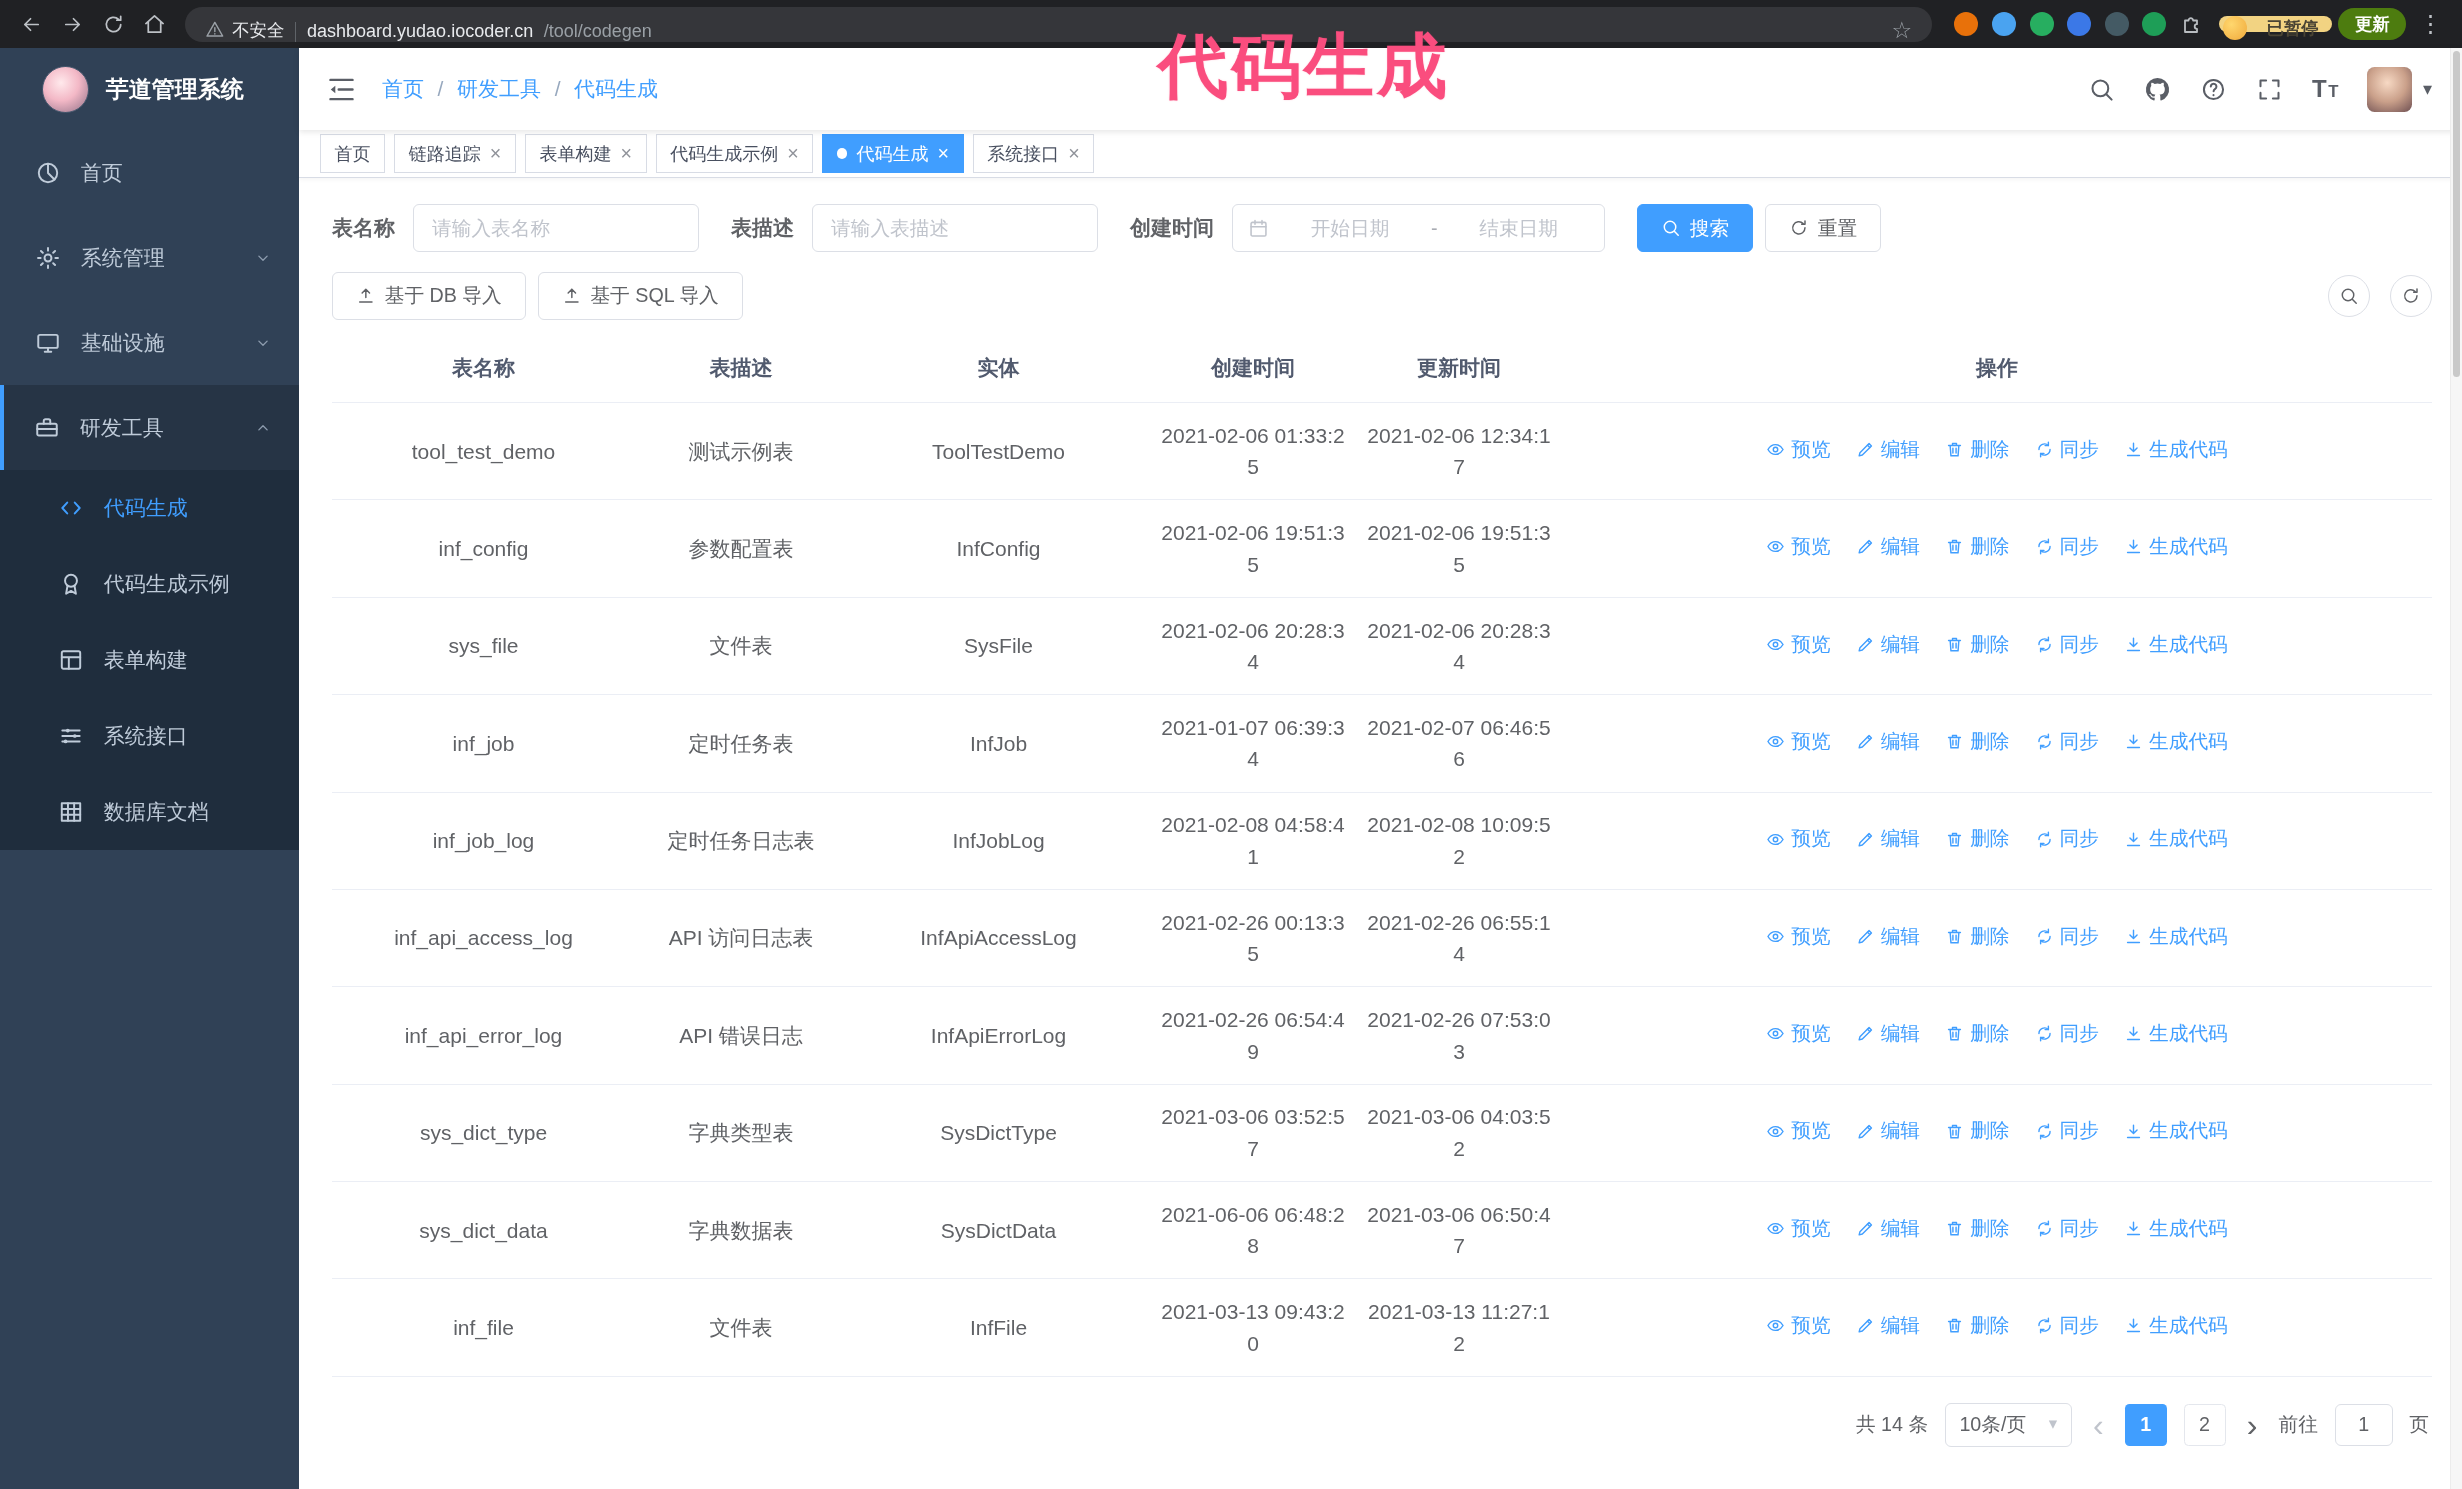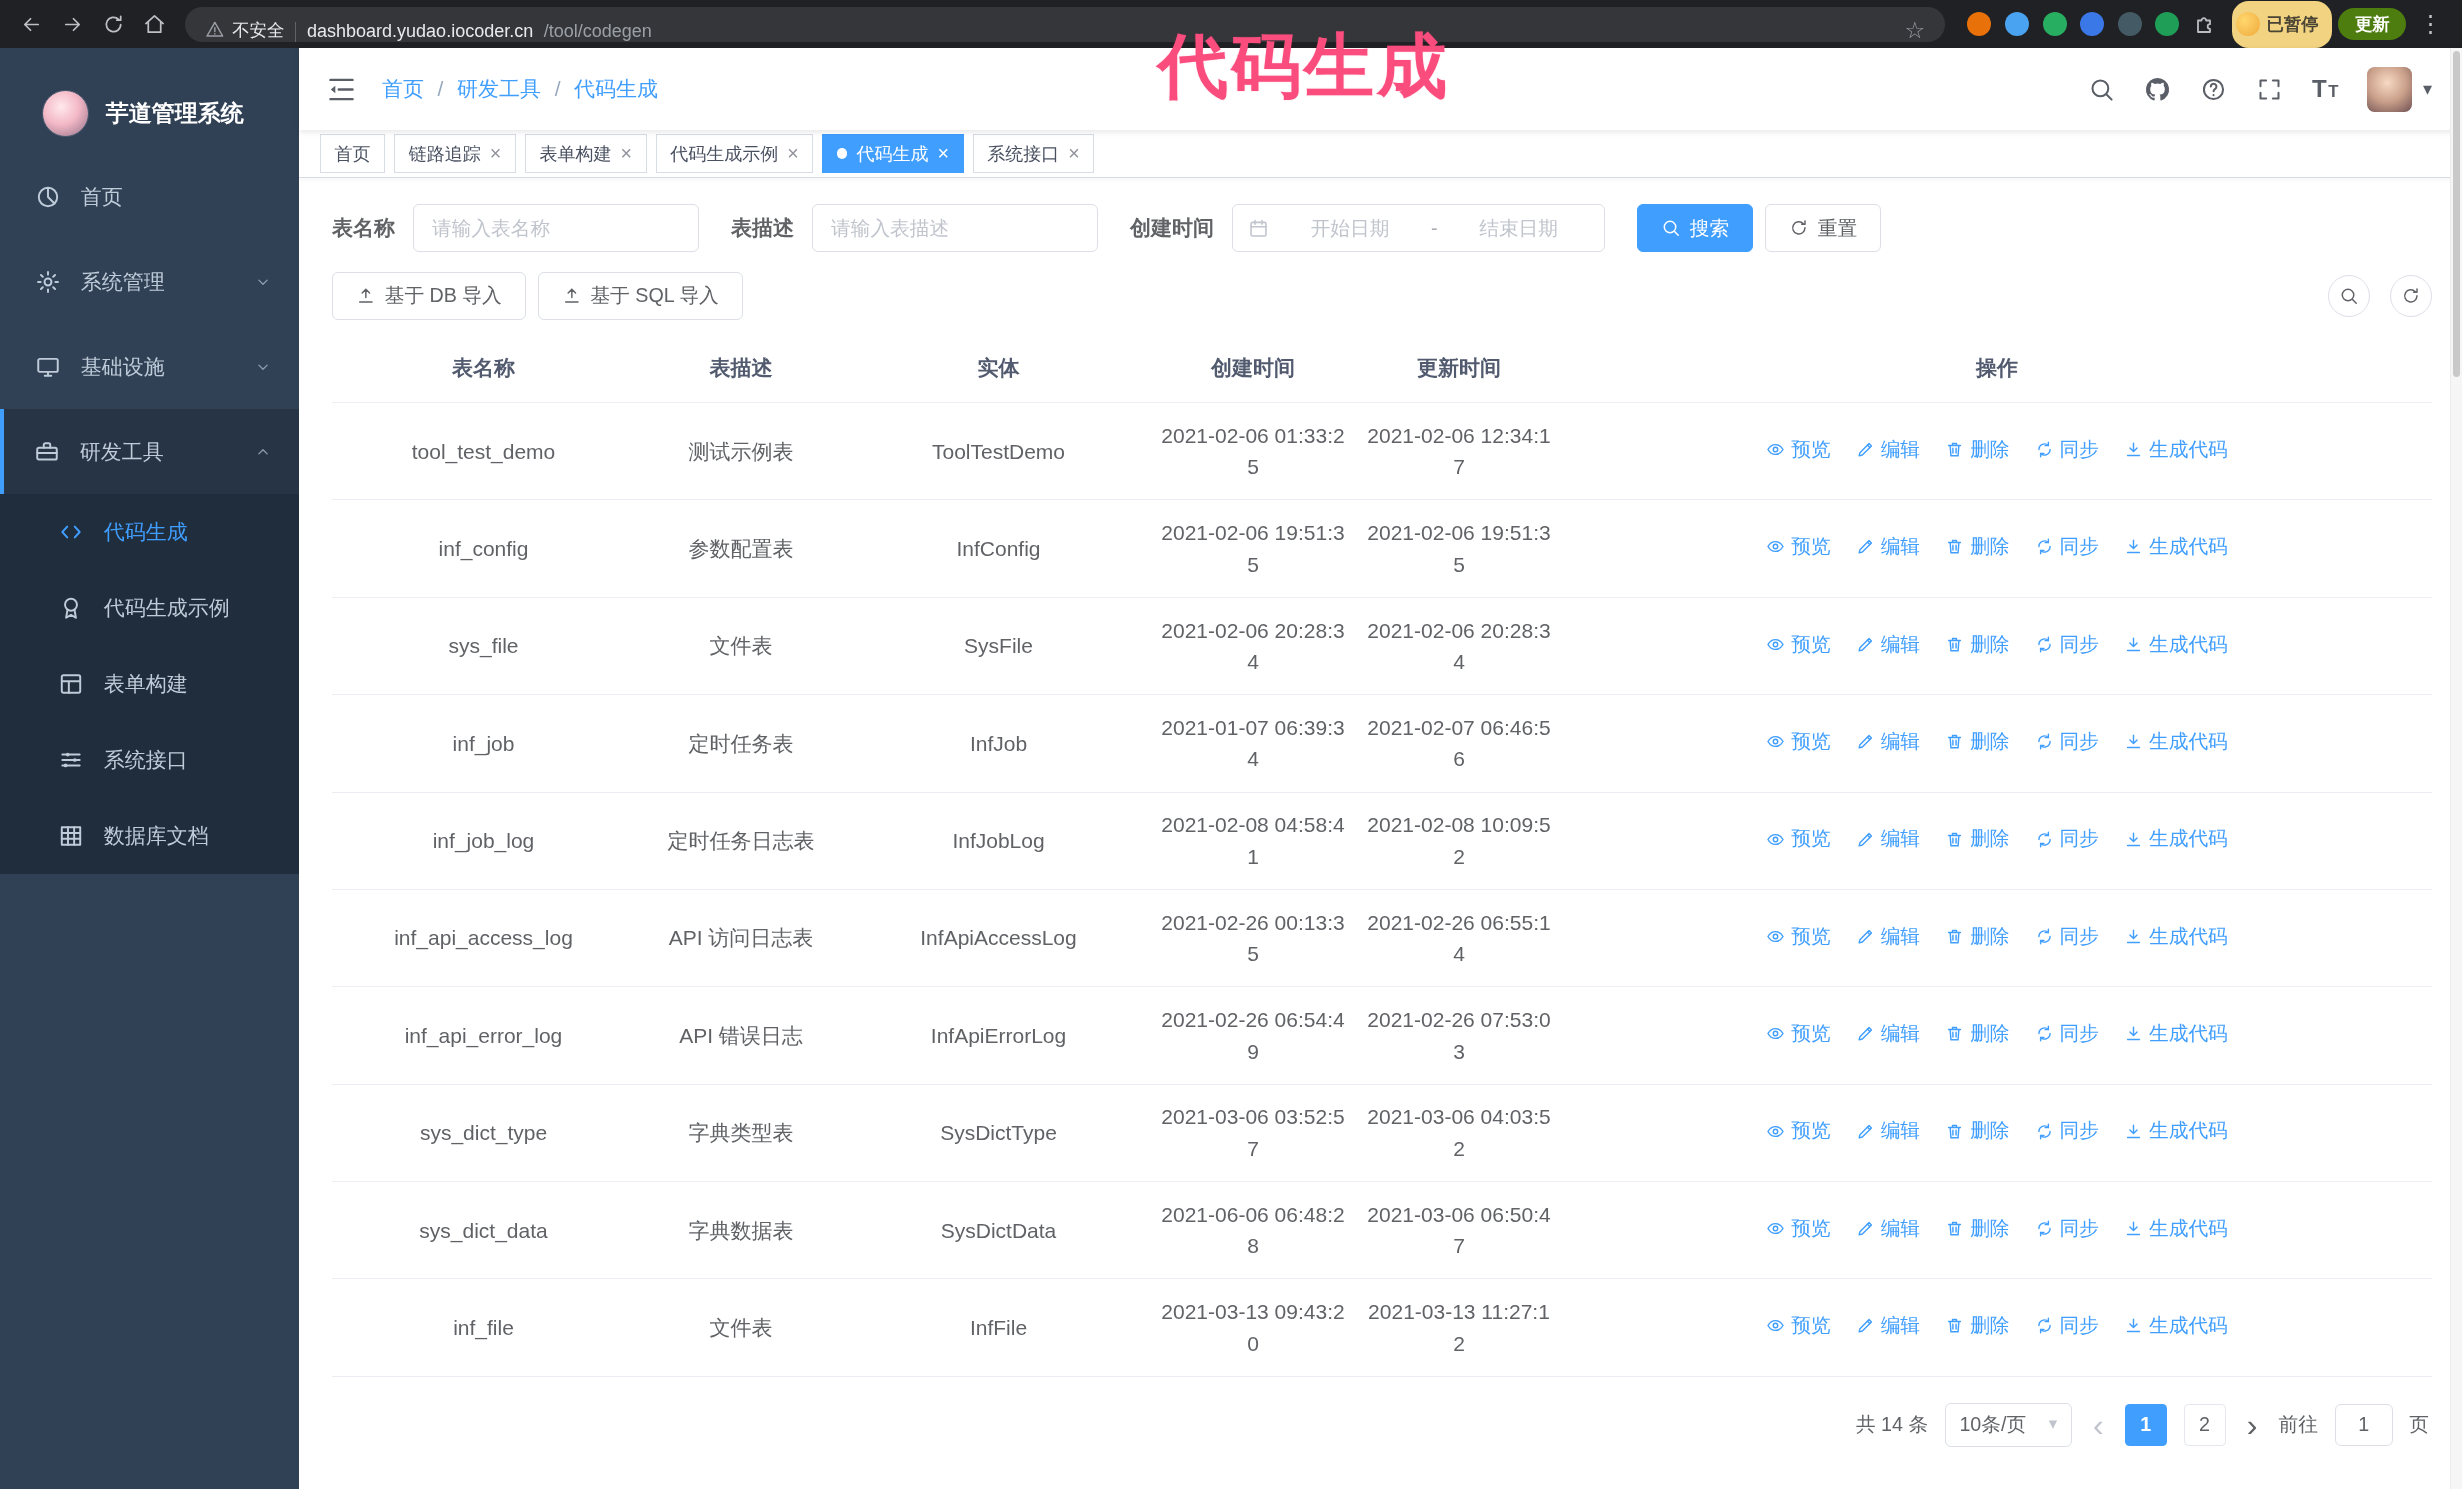--- a/index.html
+++ b/index.html
@@ -16,29 +16,29 @@
   .urlbar { flex:1; min-width:0; height:35px; background:#35363a; border-radius:17.4px; display:flex; align-items:flex-end; gap:10.6px; padding:0 19.7px; margin:0 7.6px; }
   .insecure { display:flex; align-items:center; gap:7.6px; color:#e8eaed; font-size:17.4px; white-space:nowrap; }
   .insecure svg { width:19.7px; height:19.7px; color:#9aa0a6; }
   .url-divider { width:1.5px; height:19.7px; background:#5f6368; }
   .url-host { color:#e8eaed; font-size:18px; white-space:nowrap; }
   .url-path { color:#9aa0a6; font-size:18px; white-space:nowrap; }
   .url-star { margin-left:auto; color:#9aa0a6; font-size:23px; line-height:1; }
   .exts { display:flex; align-items:center; gap:13.6px; padding:0 9px; }
   .extc { width:24px; height:24px; border-radius:50%; }
   .ext-puzzle { width:24px; height:24px; color:#b9bdc1; }
-  .pill-paused { display:flex; align-items:center; gap:6px; background:#f2d382; border-radius:16.7px; height:47px; padding:0 13.6px 0 4.5px; color:#4a4434; font-size:17.4px; font-weight:700; white-space:nowrap; }
+  .pill-paused { display:flex; gap:19px; background:#f2d382; border-radius:16.7px; height:16px; padding:0 13.6px 0 4.5px; color:#4a4434; font-size:17.4px; font-weight:700; white-space:nowrap; }
   .face { width:24px; height:24px; border-radius:50%; background:radial-gradient(circle at 35% 35%, #ffd76e, #f0a93b); }
   .pill-update { background:#4d7c0f; color:#fff; border-radius:16.7px; height:32px; display:flex; align-items:center; padding:0 16.7px; font-size:17.4px; font-weight:700; white-space:nowrap; }
   .cdots { color:#bdc1c6; font-size:24px; padding:0 6px; line-height:1; }
 
   
   .app { display:flex; height:1441px; }
   .sidebar { width:299px; background:#304156; flex:0 0 auto; }
-  .logo { height:82px; display:flex; align-items:center; gap:16.7px; padding-left:42px;margin-top:24px; }
+  .logo { height:82px; display:flex; align-items:center; gap:16.7px; padding-left:42px; }
   .logo-avatar { width:47px; height:47px; border-radius:50%; border:1.5px solid #4a5a70;
                  background:radial-gradient(circle at 40% 35%, #ffe9ec 0%, #f3b8c6 45%, #8e6f86 100%); }
   .logo-title { color:#fff; font-size:23px; font-weight:700; }
   .mi { height:85px; display:flex; align-items:center; gap:19.7px; padding:0 27px 0 35px; color:#bfcbd9; font-size:21px; cursor:pointer; }
   .mi svg.micon { width:26px; height:26px; flex:0 0 auto; }
   .mi .chev { margin-left:auto; width:18px; height:18px; color:#8d9cae; }
   .mi.parent-active { background:#263445; border-left:4.5px solid #409eff; padding-left:30px; }
   .submenu { background:#1f2d3d; }
   .submenu .mi { height:76px; padding-left:58px; }
   .submenu .mi.active { color:#409eff; }

